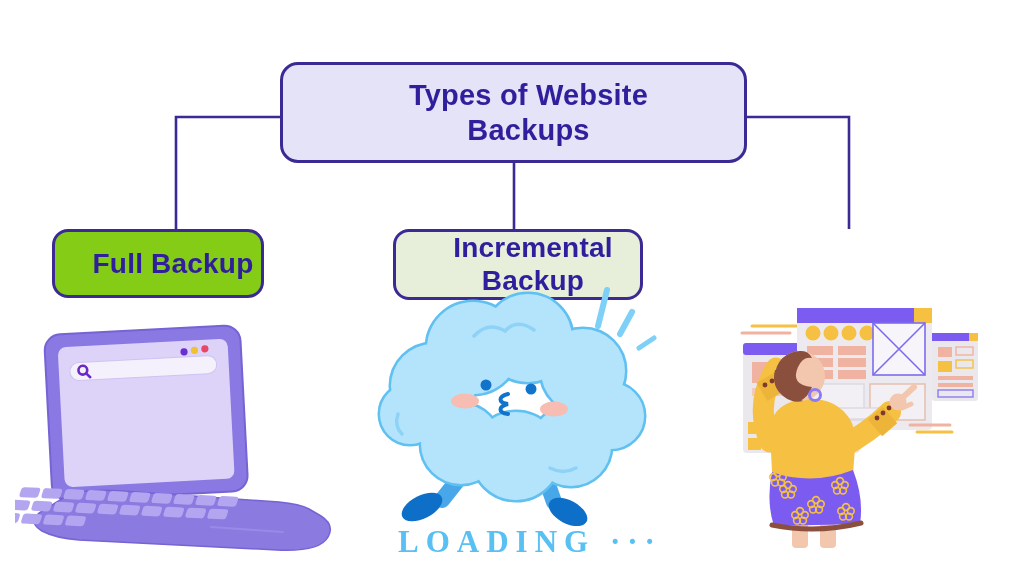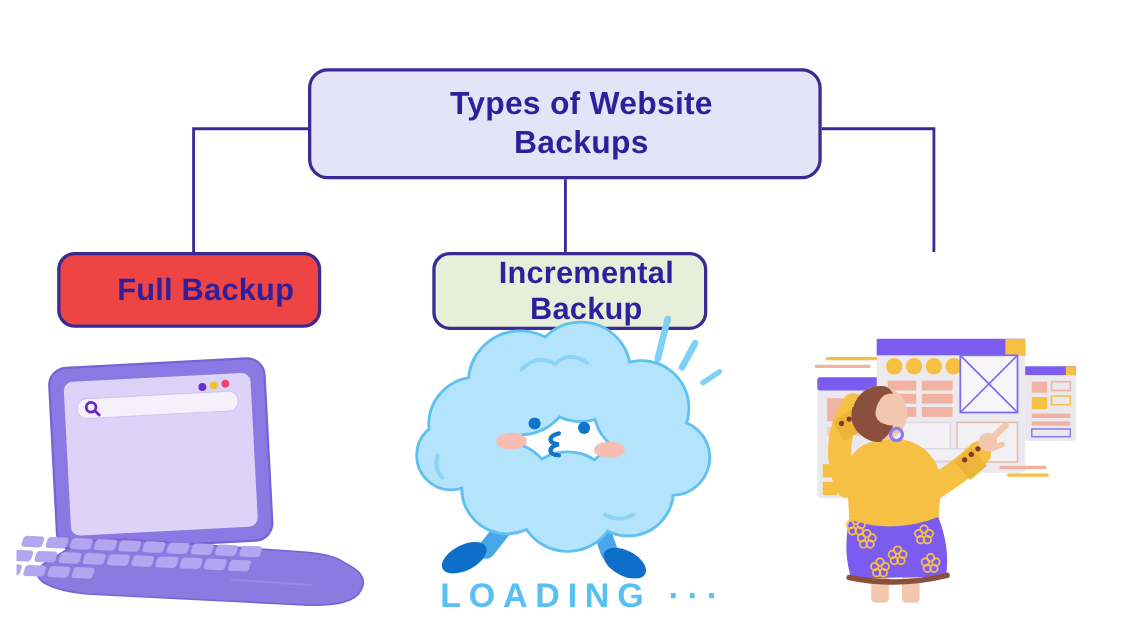--- a/index.html
+++ b/index.html
@@ -16,32 +16,32 @@
     position:absolute; z-index:2;
     display:flex; align-items:center; justify-content:center; text-align:center;
     border:3px solid #3b2a94; border-radius:16px;
     color:#2f1f9c; font-weight:bold; letter-spacing:0.2px;padding-left:30px;
   }
   .title-box {
     left:280px; top:62px; width:467px; height:101px;
     background:#e4e3f8; border-radius:18px; font-size:29px; line-height:1.18;
   }
   .title-box .label { max-width:330px; }
-  .box-full  { left:52px;  top:229px; width:240px; height:69px; background:#ef4444; font-size:28px; }
+  .box-full  { left:52px;  top:229px; width:212px; height:69px; background:#84cc16; font-size:28px; }
   .box-incr  { left:393px; top:229px; width:250px; height:71px; background:#e7efdb; font-size:28px; line-height:1.15; }
   .box-diff  { left:723px; top:229px; width:252px; height:71px; background:#fce5d2; font-size:28px; line-height:1.15; }
   .box-incr .label, .box-diff .label { max-width:215px; }
 
   .laptop-illo { left:15px;  top:315px; width:320px; height:238px; z-index:2; }
   .cloud-illo  { left:358px; top:286px; width:300px; height:240px; z-index:3; }
   .person-illo { left:712px; top:300px; width:306px; height:276px; z-index:2; }
 
   .loading-caption {
     position:absolute; left:375px; top:524px; width:310px; z-index:3;
-    text-align:center; font-family:Liberation Sans, sans-serif; font-weight:bold;
+    text-align:center; font-family:Liberation Serif, serif; font-weight:bold;
     font-size:31px; letter-spacing:7px; color:#58c0f3;
   }
 </style>
 </head>
 <body>
 
 <div class="canvas">
 
   <svg class="layer connectors" viewBox="0 0 1024 576" fill="none" stroke="#3b2a94" stroke-width="2.6">
     <path d="M280,117 H176 V229"></path>

